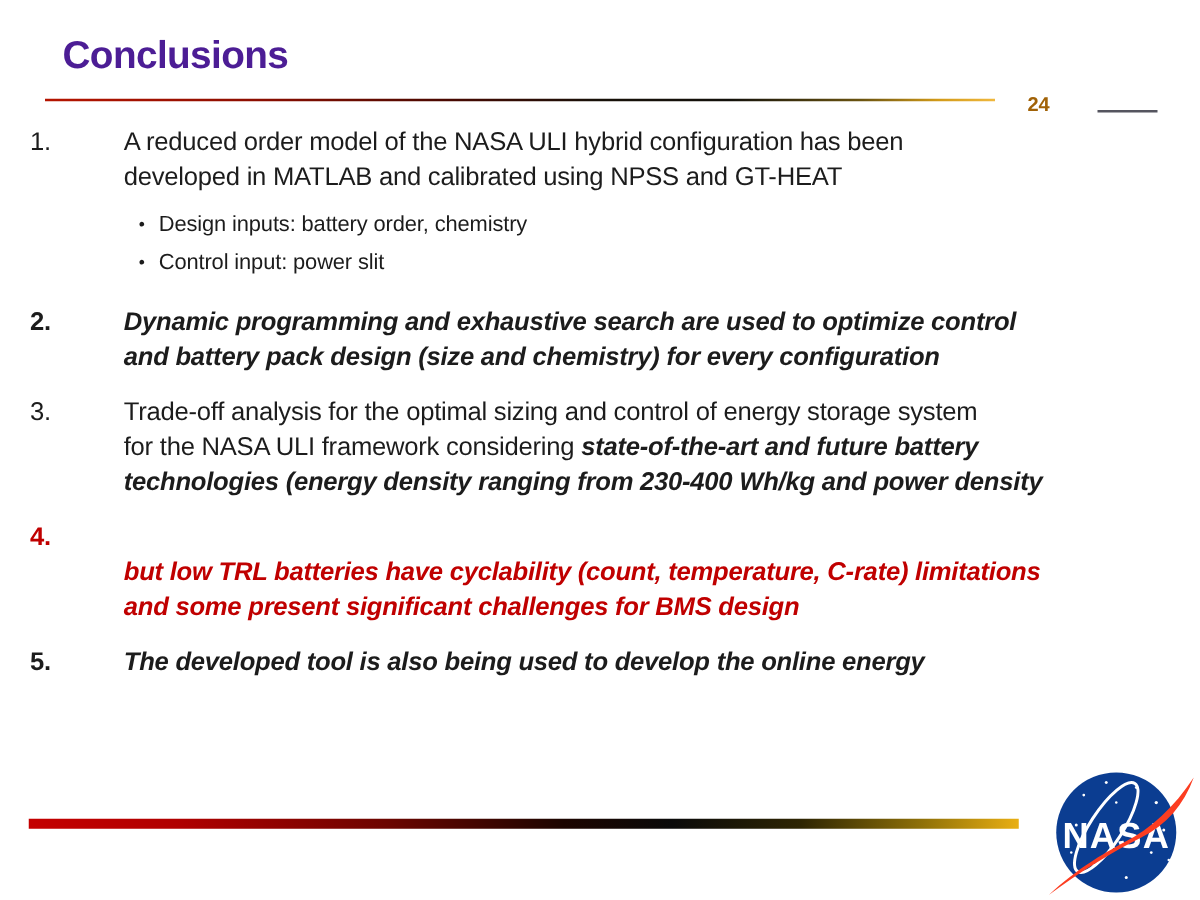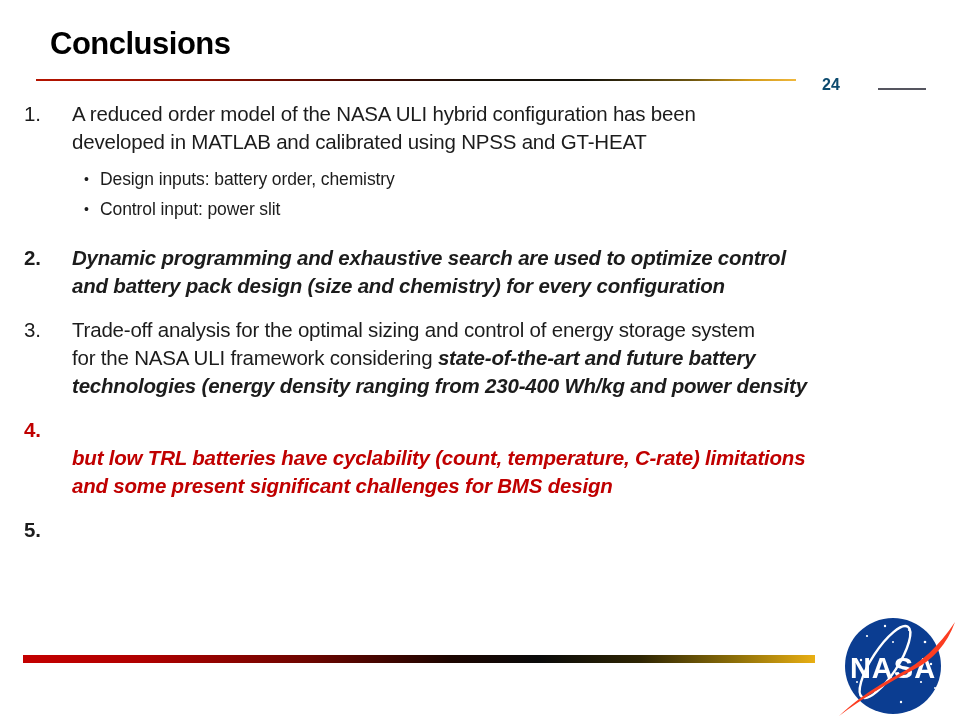--- a/index.html
+++ b/index.html
@@ -4,44 +4,44 @@
 <style>
   html,body{margin:0;padding:0;}
   body{
     width:960px;height:720px;position:relative;overflow:hidden;
     background:#ffffff;
     font-family:"Liberation Sans",sans-serif;
     -webkit-font-smoothing:antialiased;
   }
   .slide-title{
     position:absolute;left:50px;top:26px;
-    font-size:31px;font-weight:bold;color:#000000;letter-spacing:-0.5px;
+    font-size:31px;font-weight:bold;color:#4c1d95;letter-spacing:-0.5px;
   }
   .divider{
     position:absolute;left:36px;top:79px;width:760px;height:2px;
     background:linear-gradient(to right,
       #b51400 0%, #8d0e00 22%, #4a0800 42%, #171008 58%,
       #12100a 72%, #6b5410 86%, #d29a18 94%, #f0b83e 100%);
   }
   .page-number{
     position:absolute;left:822px;top:76px;width:40px;
-    font-size:16px;font-weight:bold;color:#0c4a6e;
+    font-size:16px;font-weight:bold;color:#a16207;
   }
   .page-number-line{
     position:absolute;left:878px;top:88px;width:48px;height:2px;background:#55555f;
   }
   .content-list{
     position:absolute;left:24px;top:100px;width:920px;
   }
   .item{
     display:flex;margin-bottom:16px;
     font-size:20.5px;line-height:28px;color:#1c1c1c;letter-spacing:-0.2px;
   }
   .item .num{flex:0 0 48px;width:48px;}
-  .item .content{white-space:nowrap;}
+  .item .content{white-space:nowrap;margin-left:27px;}
   .item.w-bold, .item.w-bold .num{font-weight:bold;}
   .item.c-red{color:#c00000;}
   .item b{font-weight:bold;font-style:italic;}
   .subs{margin-top:12px;margin-bottom:2px;}
   .sub{
     display:flex;font-size:17.5px;line-height:23px;margin-bottom:7px;
     color:#1c1c1c;font-weight:normal;letter-spacing:-0.1px;white-space:nowrap;
   }
   .sub .dot{flex:0 0 16px;width:16px;margin-left:12px;font-size:14px;}
   .footer-bar{
@@ -85,21 +85,21 @@
     <div class="item">
       <span class="num">3.</span>
       <div class="content"><span>Trade-off analysis for the optimal sizing and control of energy storage system</span><br><span>for the NASA ULI framework considering </span><b>state-of-the-art and future battery</b><br><b>technologies (energy density ranging from 230-400 Wh/kg and power density</b><br></div>
     </div>
     <div class="item w-bold c-red">
       <span class="num">4.</span>
       <div class="content"><br><b>but low TRL batteries have cyclability (count, temperature, C-rate) limitations</b><br><b>and some present significant challenges for BMS design</b></div>
     </div>
     <div class="item w-bold">
       <span class="num">5.</span>
-      <div class="content"><br></div>
+      <div class="content"><b>The developed tool is also being used to develop the online energy</b><br></div>
     </div>
   </div>
 
 <div class="footer-bar"></div>
 
 <svg class="nasa-logo" viewBox="0 0 120 120" xmlns="http://www.w3.org/2000/svg">
   <circle cx="56" cy="64" r="48" fill="#0b3d91"></circle>
   <g fill="#ffffff">
     <circle cx="48" cy="24" r="1.2"></circle>
       <circle cx="72" cy="28" r="1.1"></circle>

